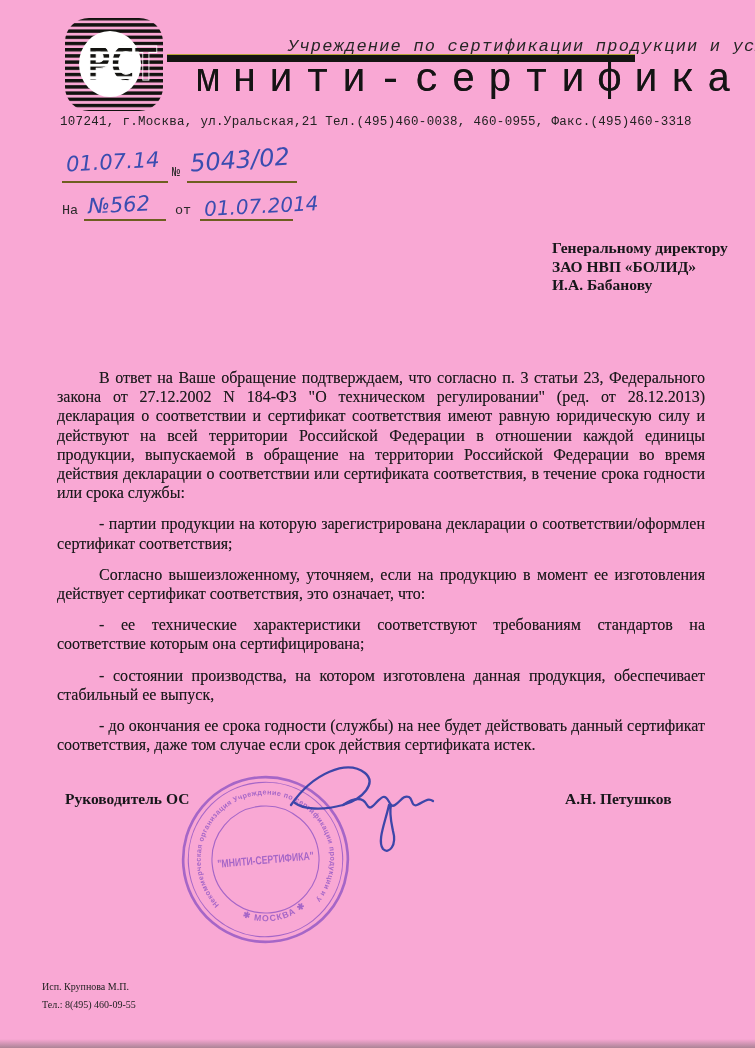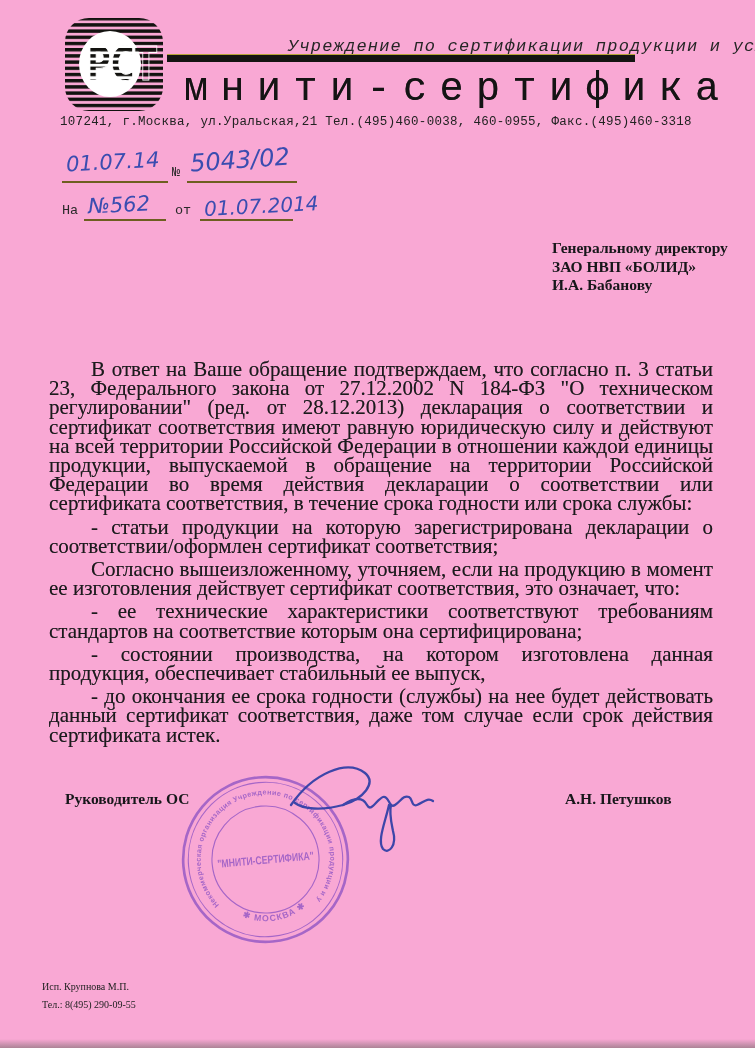--- a/index.html
+++ b/index.html
@@ -24,26 +24,25 @@
     left:288px;top:37px;
     font-family:"Liberation Mono", monospace;
     font-style:italic;font-size:17px;letter-spacing:1.2px;color:#262626;
     white-space:nowrap;
   }
   .head-bar{
     left:167px;top:54px;width:468px;height:7px;
     background:#141412;border-top:1px solid #b5a437;
   }
   .brand-title{
-    left:184px;top:58px;
+    left:196px;top:58px;
     font-family:"Liberation Mono", monospace;
     font-size:40px;letter-spacing:12.5px;color:#141414;
     white-space:nowrap;
     text-shadow:0 0 .5px rgba(0,0,0,.6);
-    margin-top:9px;
   }
   .address-line{
     left:60px;top:115px;
     font-family:"Liberation Mono", monospace;
     font-size:12.5px;letter-spacing:.3px;color:#222;
     white-space:nowrap;
   }
 
   
   .hw{
@@ -61,22 +60,22 @@
     left:552px;top:239px;
     font-weight:bold;font-size:15.5px;line-height:18.5px;
     color:#17171a;white-space:nowrap;
   }
 
   
   .body-text{
     left:45px;top:356px;width:672px;
   }
   .body-text p{
-    margin:4px;text-indent:42px;text-align:justify;
-    font-size:21px;line-height:19.2px;color:#1b1b1d;
+    margin:12px;text-indent:42px;text-align:justify;
+    font-size:16px;line-height:19.2px;color:#1b1b1d;
     text-shadow:0 0 .4px rgba(0,0,0,.45);
     font-family:Liberation Serif, serif;
   }
 
   
   .sig-role{left:65px;top:790px;font-weight:bold;font-size:15.5px;white-space:nowrap;color:#17171a;}
   .sig-name{left:565px;top:790px;font-weight:bold;font-size:15.5px;white-space:nowrap;color:#17171a;text-align:center;}
 
   .stamp-wrap{left:178px;top:772px;width:175px;height:175px;transform:rotate(-5deg);opacity:.88;}
   .sign-wrap{left:285px;top:753px;width:170px;height:118px;}
@@ -126,21 +125,21 @@
   <div class="abs u-line" style="left:200px;top:219px;width:93px;"></div>
 
   <div class="abs addressee">
     <div>Генеральному директору</div>
     <div>ЗАО НВП «БОЛИД»</div>
     <div>И.А. Бабанову</div>
   </div>
 
   <div class="abs body-text">
     <p>В ответ на Ваше обращение подтверждаем, что согласно п. 3 статьи 23, Федерального закона от 27.12.2002 N 184-ФЗ "О техническом регулировании" (ред. от 28.12.2013) декларация о соответствии и сертификат соответствия имеют равную юридическую силу и действуют на всей территории Российской Федерации в отношении каждой единицы продукции, выпускаемой в обращение на территории Российской Федерации во время действия декларации о соответствии или сертификата соответствия, в течение срока годности или срока службы:</p>
-    <p>- статьи продукции на которую зарегистрирована декларации о соответствии/оформлен сертификат соответствия;</p>
+    <p>- партии продукции на которую зарегистрирована декларации о соответствии/оформлен сертификат соответствия;</p>
     <p>Согласно вышеизложенному, уточняем, если на продукцию в момент ее изготовления действует сертификат соответствия, это означает, что:</p>
     <p>- ее технические характеристики соответствуют требованиям стандартов на соответствие которым она сертифицирована;</p>
     <p>- состоянии производства, на котором изготовлена данная продукция, обеспечивает стабильный ее выпуск,</p>
     <p>- до окончания ее срока годности (службы) на нее будет действовать данный сертификат соответствия, даже  том случае если срок действия сертификата истек.</p>
   </div>
 
   <div class="abs sig-role">Руководитель ОС</div>
   <div class="abs sig-name">А.Н. Петушков</div>
 
   <div class="abs stamp-wrap">
@@ -167,16 +166,16 @@
       <g fill="none" stroke="#2e3ea6" stroke-width="2.3" stroke-linecap="round" opacity="0.92">
         <path d="M6,52 C28,20 62,6 80,20 C92,30 78,46 58,52 C36,58 18,56 10,50"></path>
         <path d="M58,52 C70,44 78,44 82,52 C86,60 92,46 98,44 C104,42 104,56 110,52 C116,48 118,42 124,44 C128,46 126,54 132,52 C138,50 142,44 148,48"></path>
         <path d="M104,52 C100,70 92,88 98,96 C104,102 112,92 108,78 C106,68 104,60 106,52"></path>
       </g>
     </svg>
   </div>
 
   <div class="abs footer">
     <div>Исп. Крупнова М.П.</div>
-    <div>Тел.: 8(495) 290-09-55</div>
+    <div>Тел.: 8(495) 460-09-55</div>
   </div>
 
 </div>
 
 </body></html>

